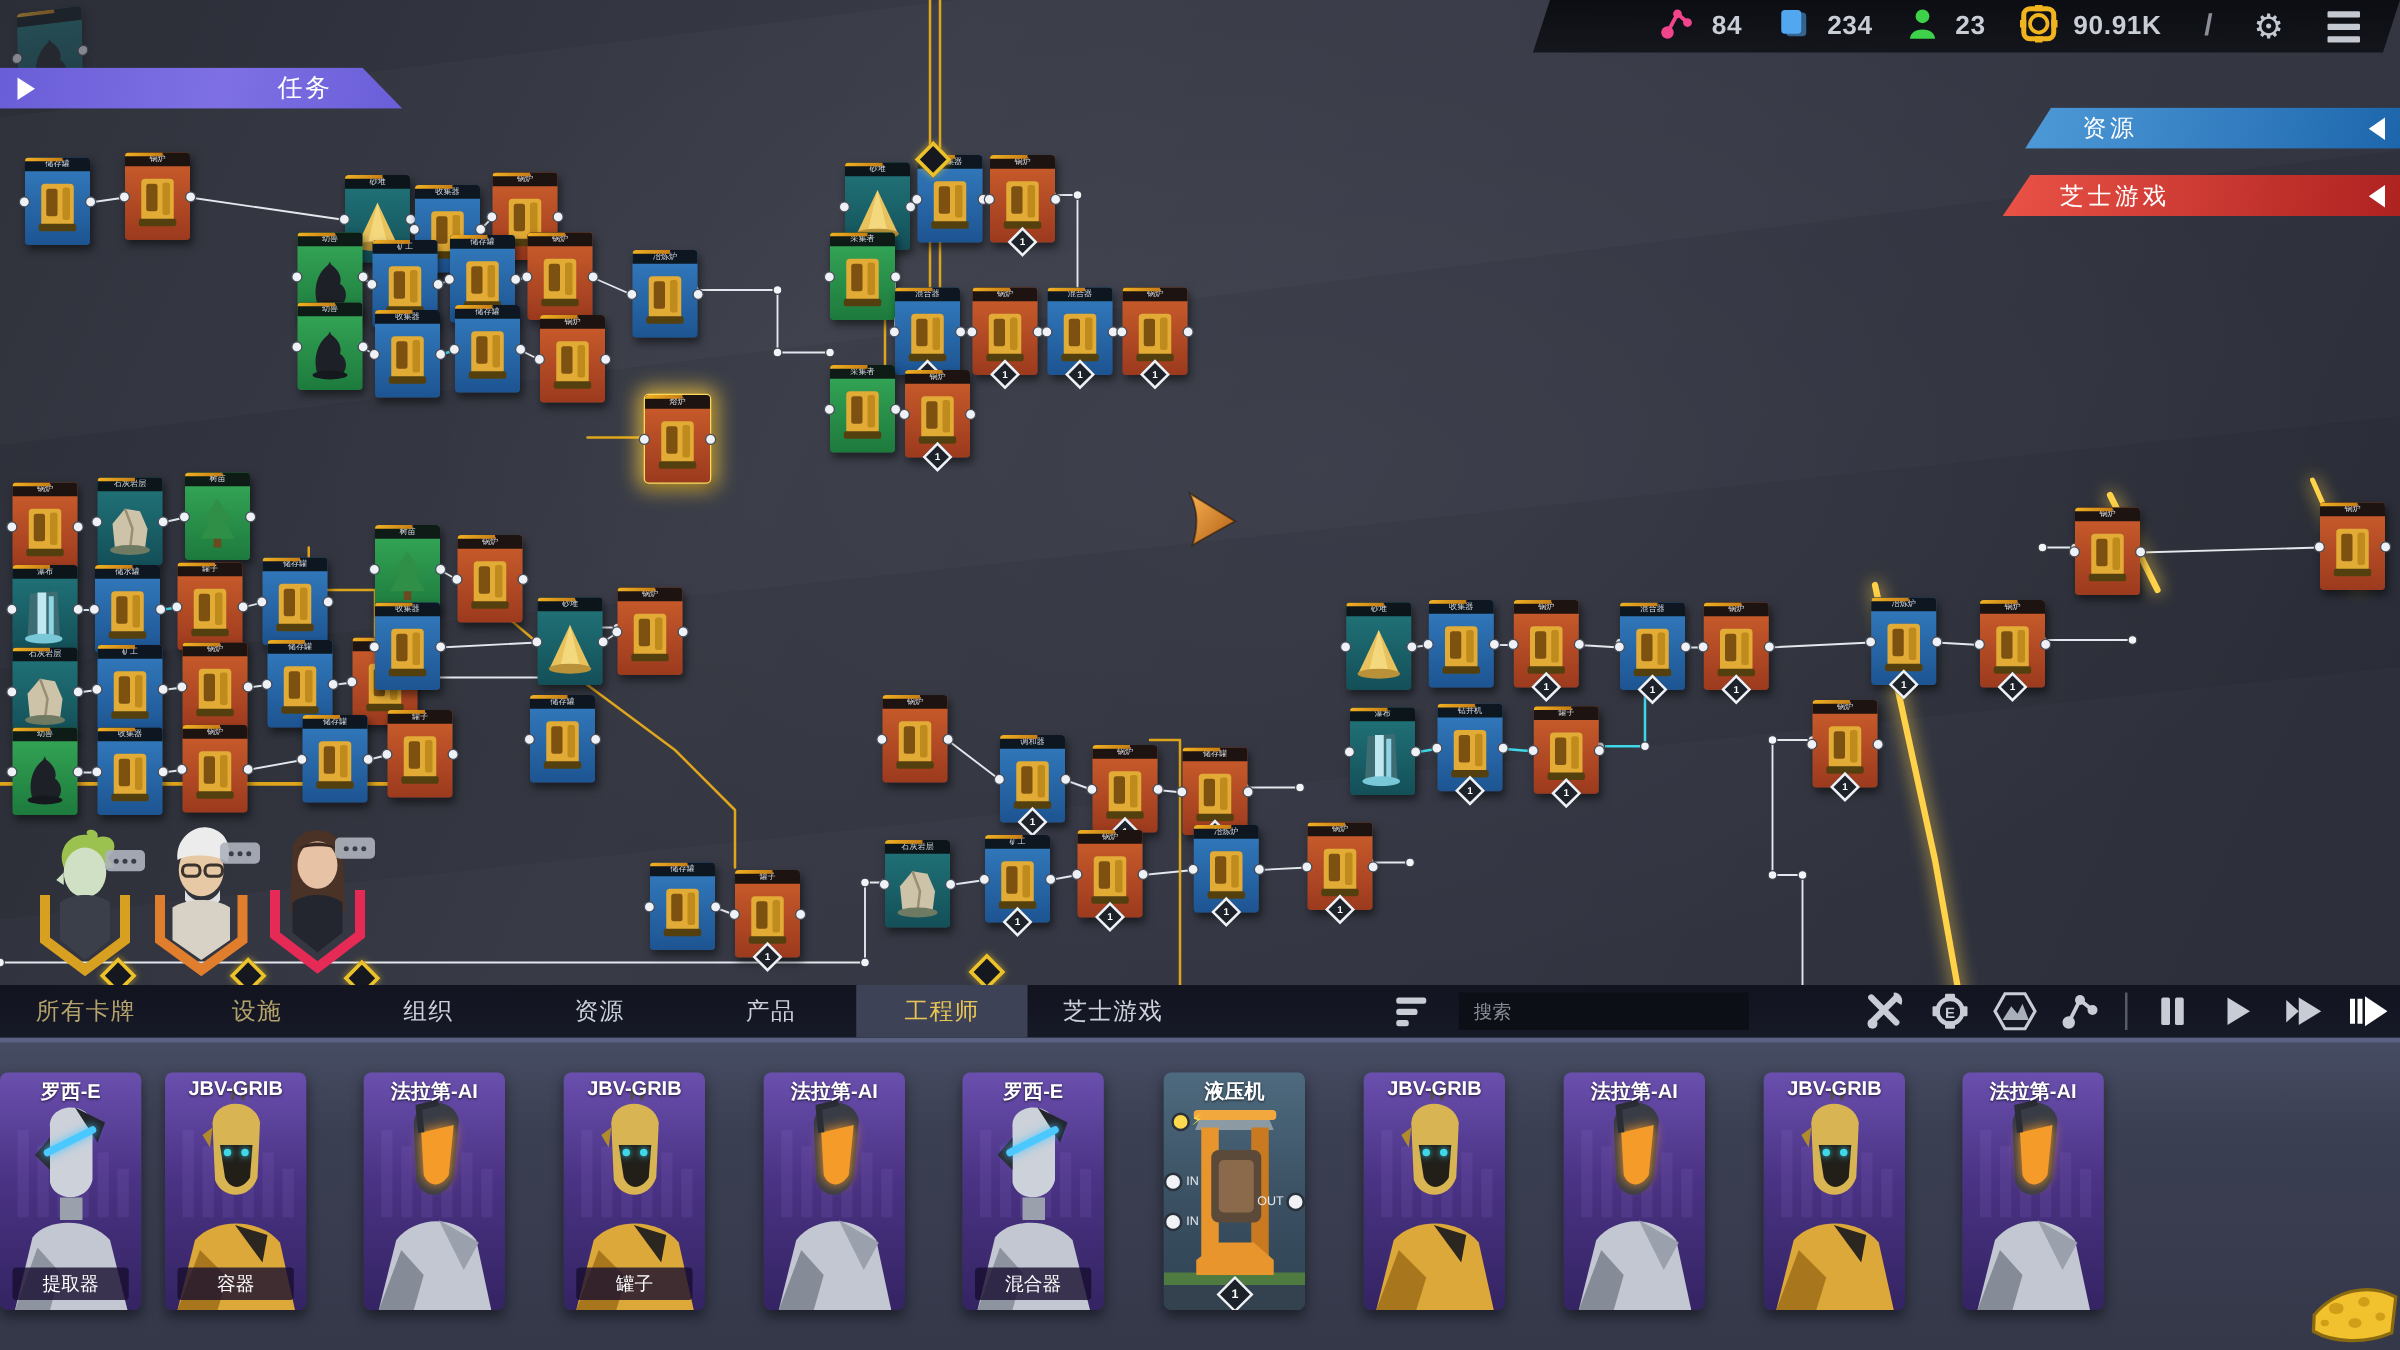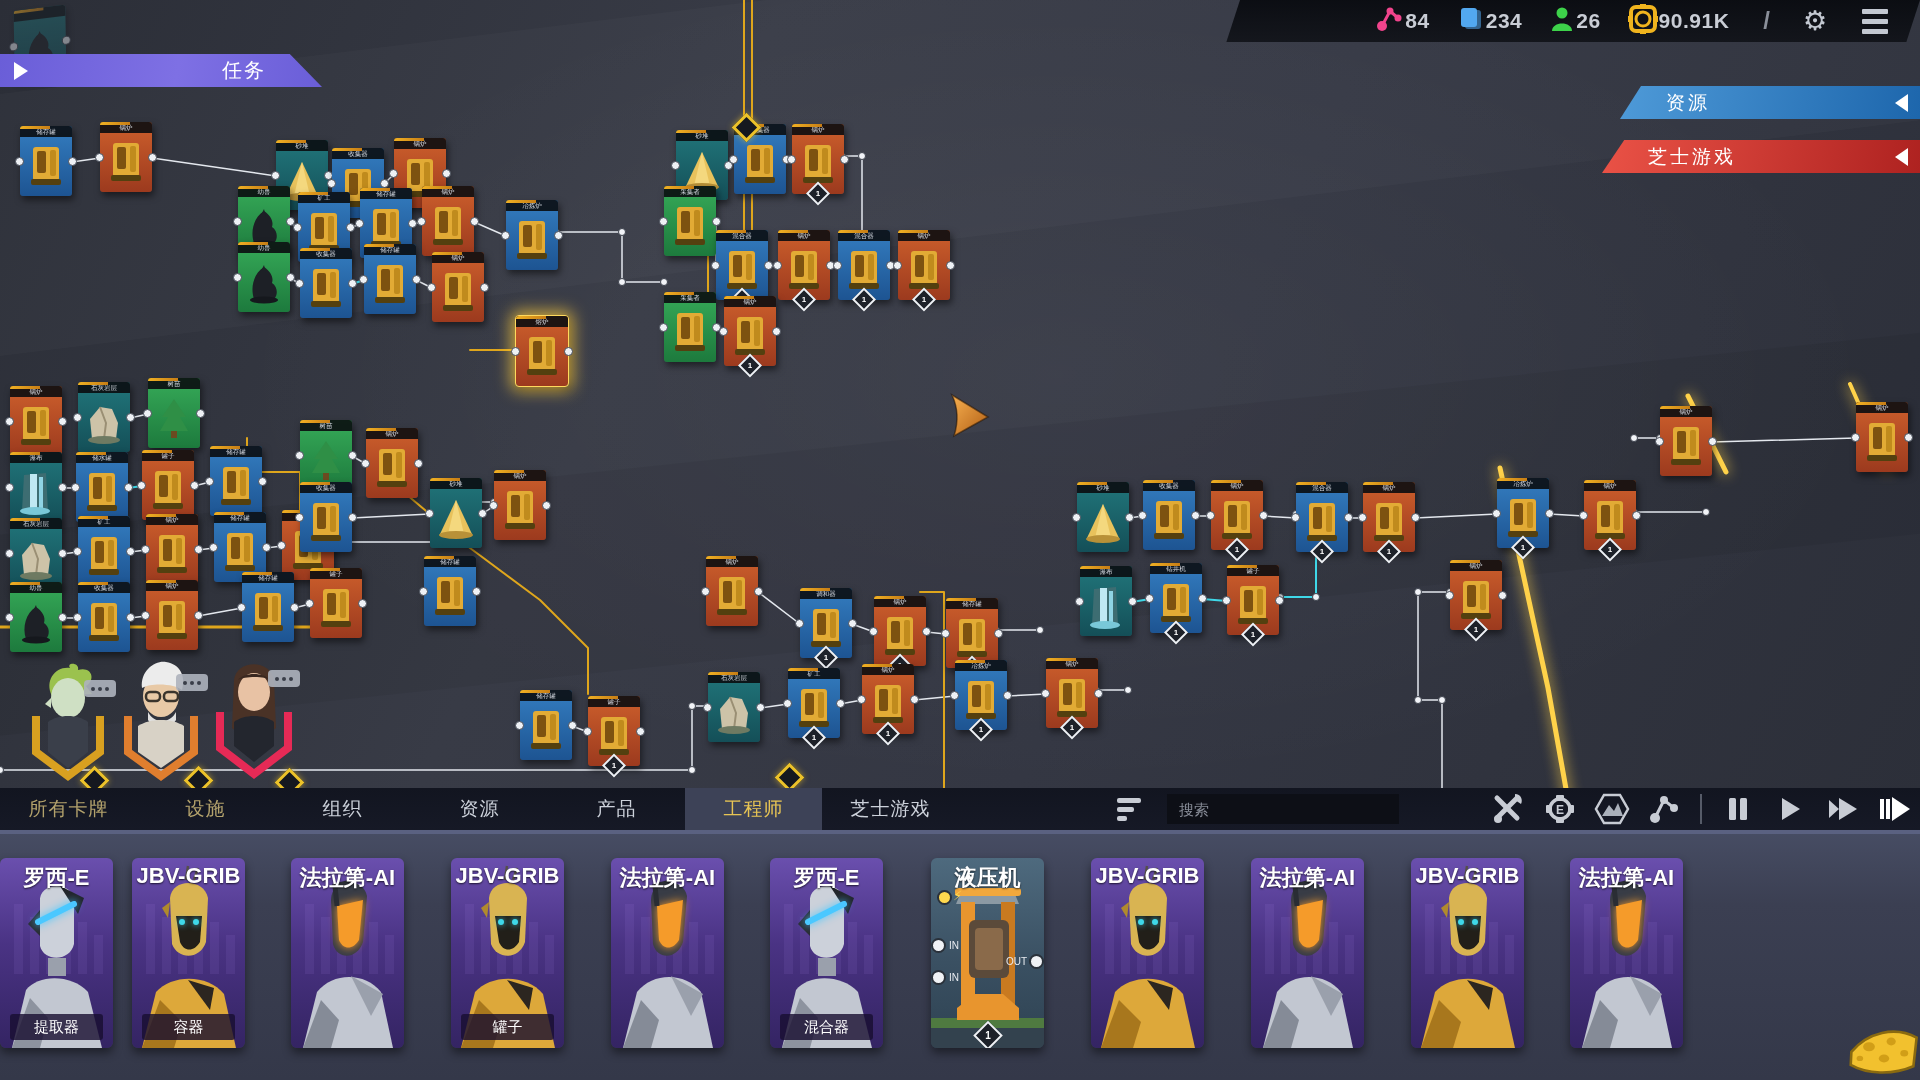--- a/index.html
+++ b/index.html
@@ -41,21 +41,21 @@
   .gbadge span{position:absolute;left:0;top:0;width:13px;height:13px;transform:rotate(-45deg);
     color:#fff;font-size:8px;line-height:13px;text-align:center;font-weight:bold}
   .ldia{position:absolute;width:15px;height:15px;transform:rotate(45deg);
     background:#15181f;border:3px solid #ecc22a;z-index:5;box-shadow:0 0 6px rgba(236,194,42,.6)}
   
   #topband{position:absolute;right:0;top:0;width:680px;height:42px;
     background:linear-gradient(180deg,rgba(9,11,16,.95),rgba(12,14,19,.82));
     transform:skewX(-18deg);transform-origin:top right;z-index:20}
   #topstats{position:absolute;right:0;top:0;height:42px;display:flex;align-items:center;
     gap:26px;padding-right:28px;z-index:21}
-  .stat{display:flex;align-items:center;gap:0}
+  .stat{display:flex;align-items:center;gap:12px}
   .stat .val{color:#c9cdd5;font-size:21px;font-weight:bold;letter-spacing:.5px}
   .slash{color:#8a8f99;font-size:24px;margin:0 2px 0 8px;font-weight:bold}
   .hudbtn{width:34px;height:34px;display:flex;align-items:center;justify-content:center;cursor:pointer}
   .gear-glyph{color:#c3c8d1;font-size:27px;line-height:1}
   .burger{display:flex;flex-direction:column;gap:5px}
   .burger i{display:block;width:26px;height:5px;background:#c3c8d1;border-radius:1px}
   
   #taskbanner{position:absolute;left:0;top:54px;width:322px;height:33px;z-index:20;
     background:linear-gradient(100deg,#6a5ed8,#7d6fe4 55%,#6covered);
     background:linear-gradient(100deg,#6a5ed8,#7e70e4 55%,#6a5ed8);
@@ -96,21 +96,21 @@
   .cdivider{width:2px;height:30px;background:#565b68;margin:0 10px}
   
   #tray{position:absolute;left:0;top:830px;width:1920px;height:250px;
     background:linear-gradient(180deg,#444a60,#3a3e50 30%,#33374ا);
     background:linear-gradient(180deg,#474d64,#3b3f52 30%,#343849);z-index:25}
   #traystrip{position:absolute;left:0;top:0;width:100%;height:4px;background:#5c6484;opacity:.9}
   .tcard{position:absolute;top:28px;width:113px;height:190px;border-radius:6px;cursor:pointer;
     background:linear-gradient(180deg,#6a4fae,#4a3384 45%,#342463);
     box-shadow:0 5px 10px rgba(0,0,0,.45);overflow:hidden}
   .tcard .tname{position:absolute;top:5px;left:0;right:0;text-align:center;color:#fff;
-    font-size:22px;font-weight:bold;z-index:3;text-shadow:0 1px 2px rgba(0,0,0,.7)}
+    font-size:16px;font-weight:bold;z-index:3;text-shadow:0 1px 2px rgba(0,0,0,.7)}
   .tcard svg.art{position:absolute;left:0;top:0;width:100%;height:100%}
   .tsub{position:absolute;bottom:8px;left:10px;right:10px;height:26px;border-radius:3px;
     background:rgba(24,14,48,.8);color:#fff;font-size:15px;display:flex;align-items:center;
     justify-content:center;z-index:3}
   .tcard.press{background:linear-gradient(180deg,#4e6a7e,#3a5062 55%,#2e4252)}
   .pport{position:absolute;width:15px;height:15px;border-radius:50%;background:#f0f2f5;
     border:2px solid #2a313a;box-sizing:border-box;z-index:4}
   .plabel{position:absolute;color:#e8ebf0;font-size:10px;font-weight:normal;z-index:4}
   .pbolt{position:absolute;color:#ffd94e;font-size:13px;z-index:4}
   .pdiamond{position:absolute;left:50%;bottom:2px;width:17px;height:17px;
@@ -1369,21 +1369,21 @@
           <rect x="9" y="6" width="16" height="19" rx="3" fill="#52a8f0" opacity=".55"></rect>
           <rect x="5" y="4" width="16" height="19" rx="3" fill="#52a8f0"></rect>
         </svg></div>
       <div class="val">234</div>
     </div>
     <div class="stat">
       <div><svg width="28" height="28" viewBox="0 0 28 28">
           <circle cx="14" cy="8" r="5.5" fill="#3dd24a"></circle>
           <path d="M4,26 C4,16 24,16 24,26 Z" fill="#3dd24a"></path>
         </svg></div>
-      <div class="val">26</div>
+      <div class="val">23</div>
     </div>
     <div class="stat">
       <div><svg width="32" height="32" viewBox="0 0 32 32">
           <rect x="4" y="4" width="24" height="24" rx="5" fill="none" stroke="#f0b41e" stroke-width="4"></rect>
           <circle cx="16" cy="16" r="7" fill="none" stroke="#f0b41e" stroke-width="3"></circle>
           <rect x="13" y="1" width="6" height="5" fill="#f0b41e"></rect>
           <rect x="13" y="26" width="6" height="5" fill="#f0b41e"></rect>
           <rect x="1" y="13" width="5" height="6" fill="#f0b41e"></rect>
           <rect x="26" y="13" width="5" height="6" fill="#f0b41e"></rect>
         </svg></div>

